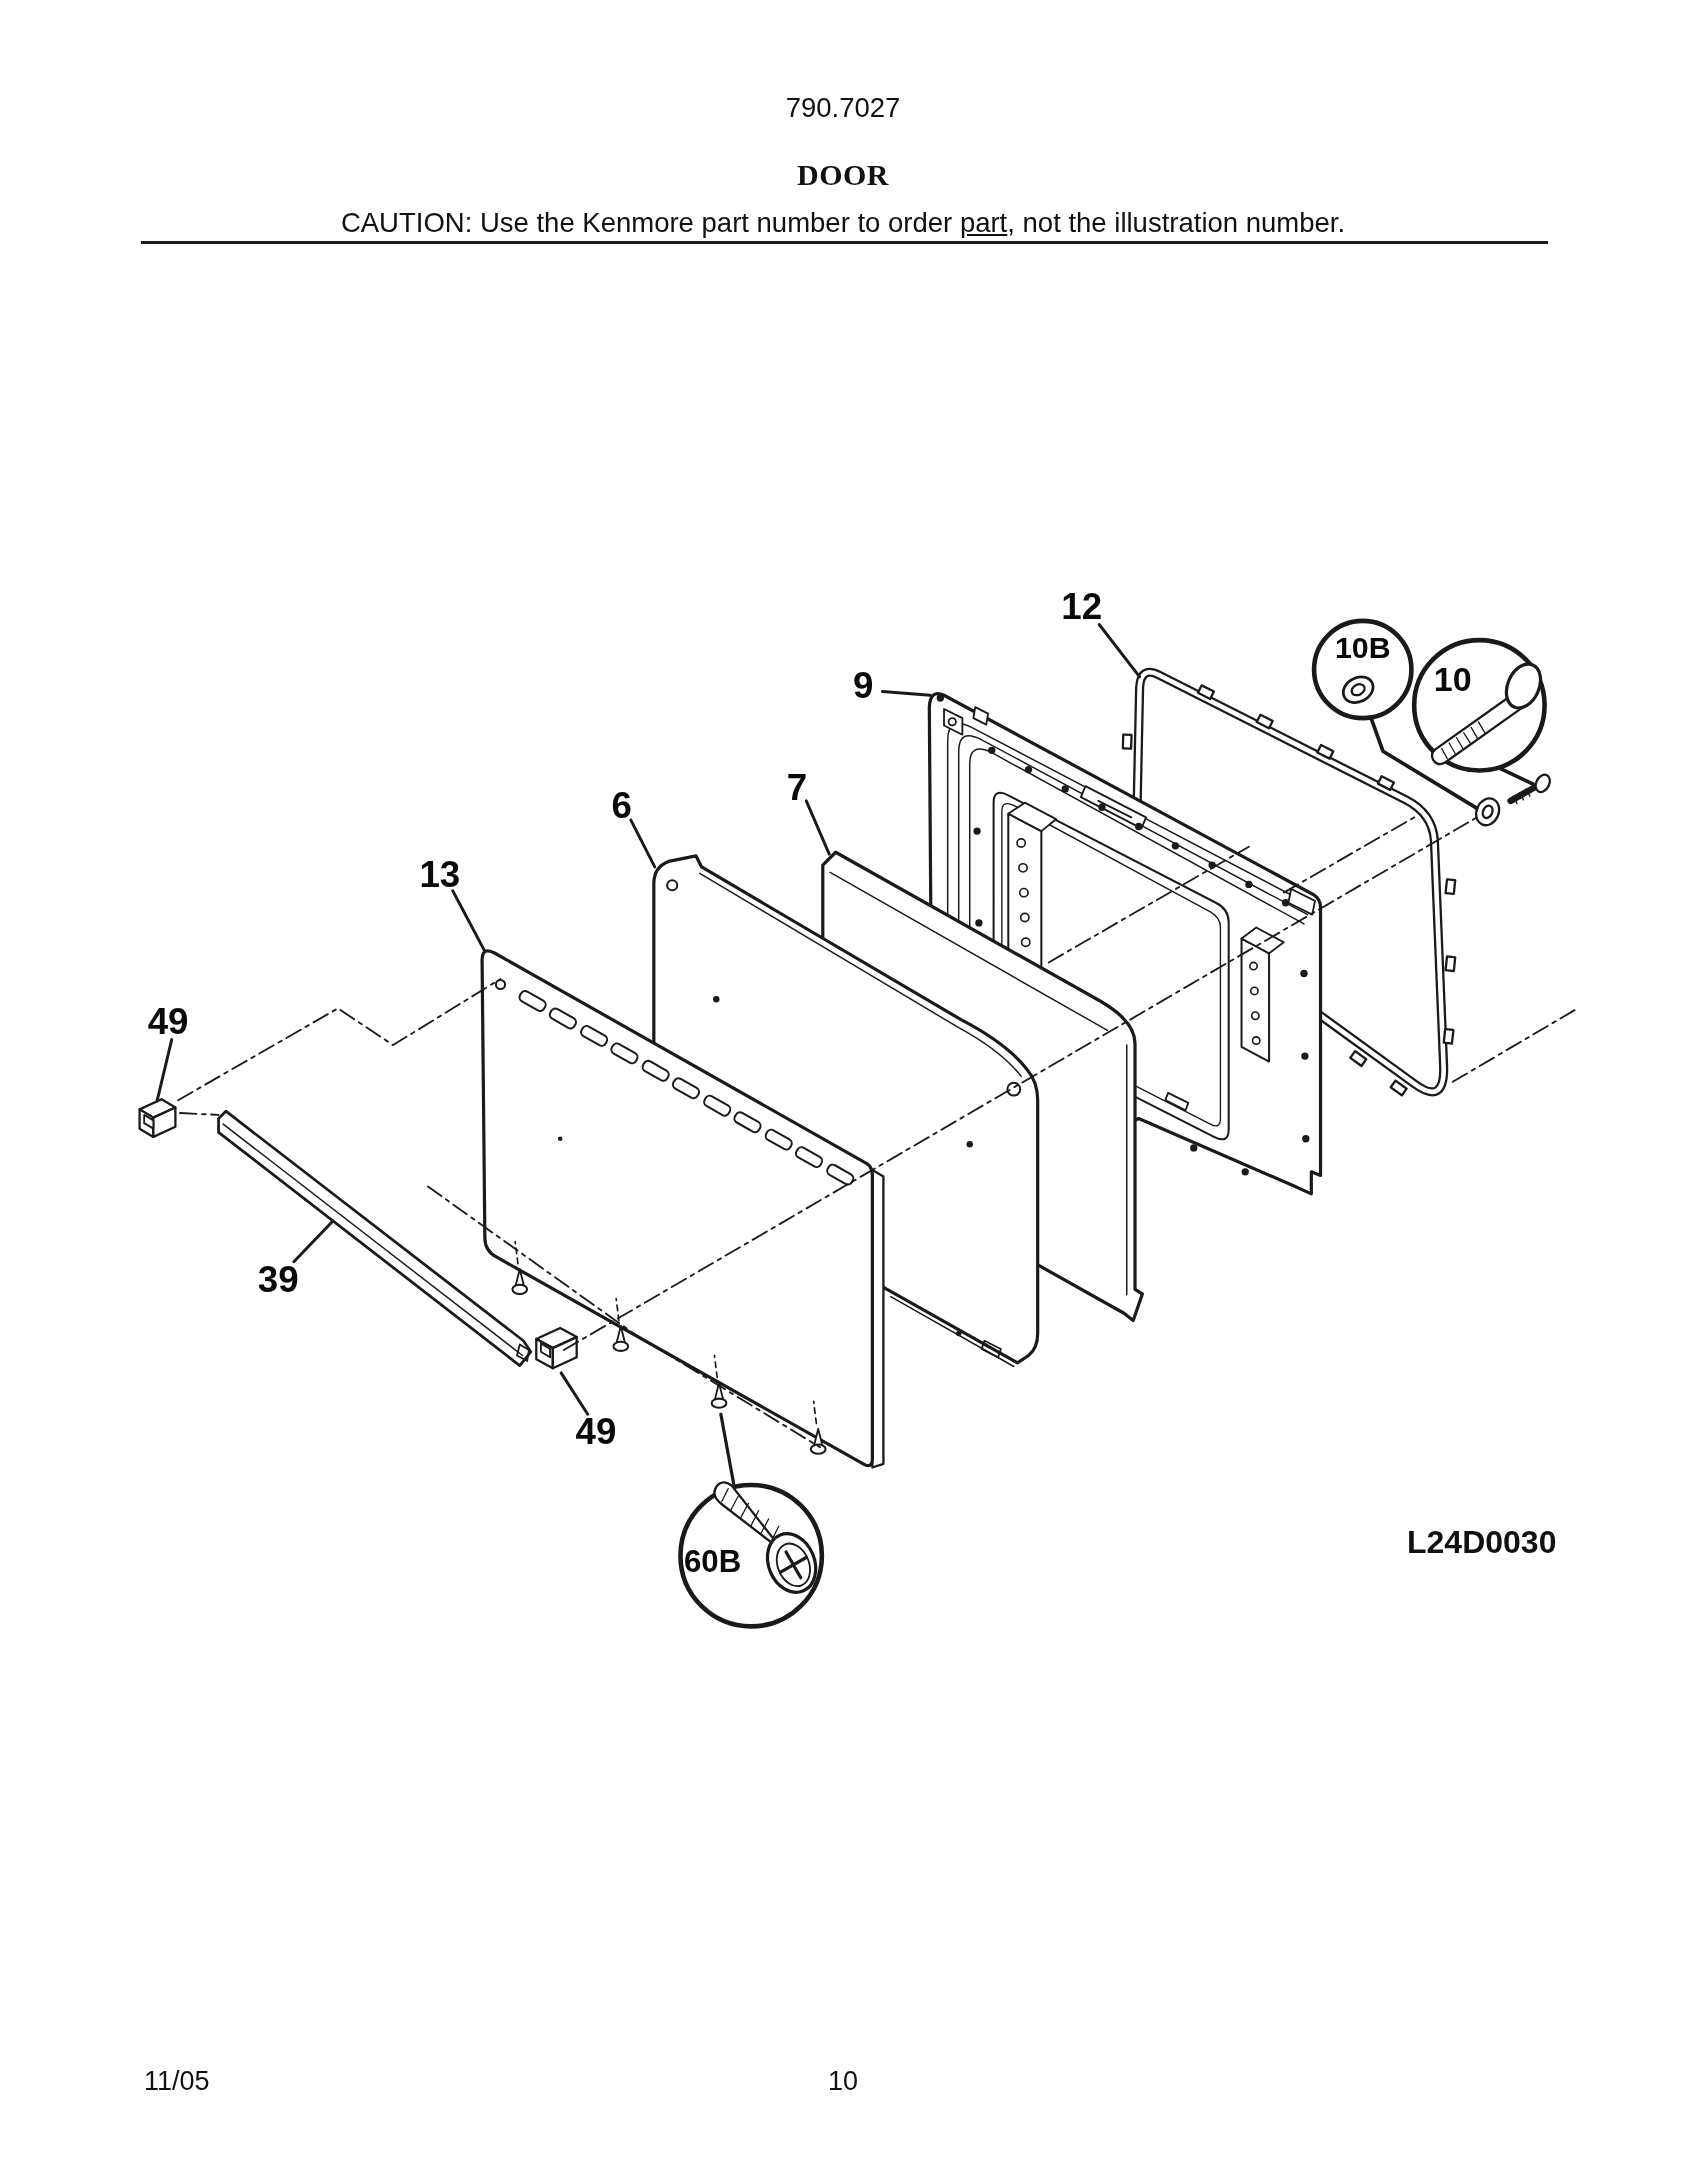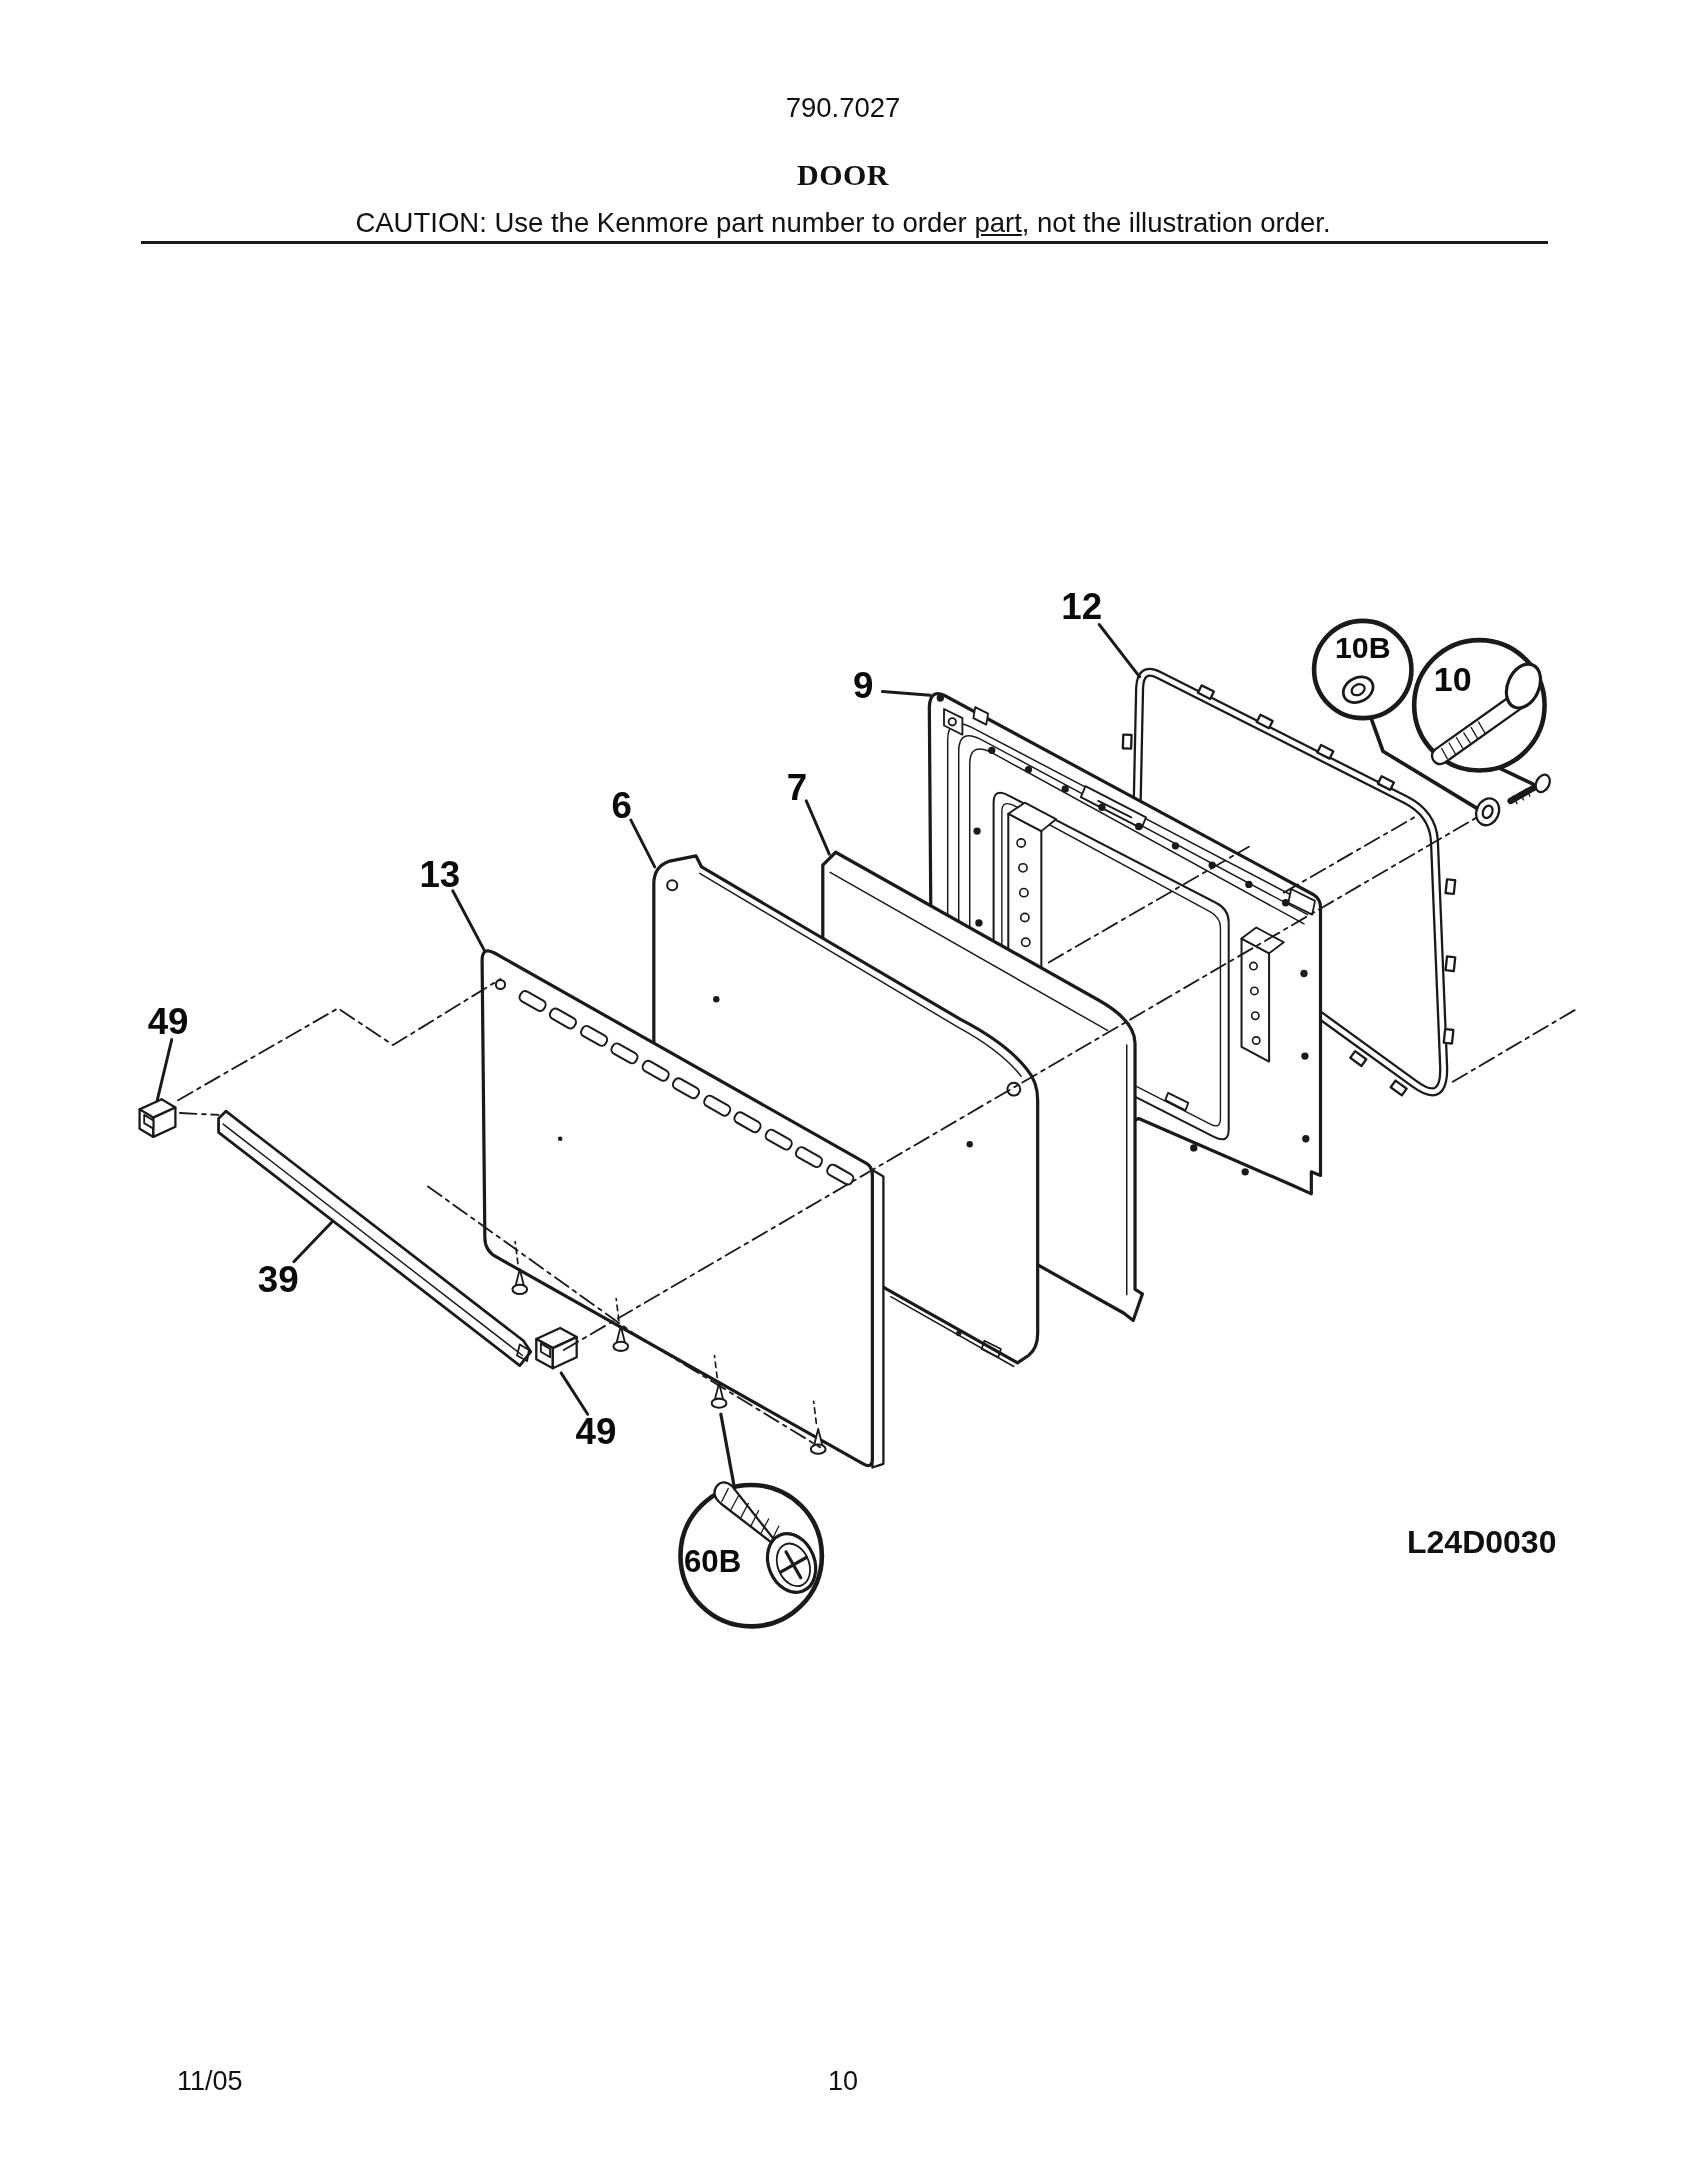--- a/index.html
+++ b/index.html
@@ -8,34 +8,34 @@
     font-family:"Liberation Sans","DejaVu Sans",sans-serif;color:#111;
     margin:0 auto;overflow:hidden;
   }
   .hdr{position:absolute;left:0;right:0;text-align:center;}
   .model{top:92px;font-size:27.5px;}
   .door-title{top:158px;font-size:30px;font-weight:bold;letter-spacing:0.5px;font-family:Liberation Serif, serif;}
   .caution{top:207px;font-size:27.5px;}
   .caution .ul{text-decoration:underline;margin-top:43px;}
   .rule{position:absolute;left:141px;right:138px;top:241px;height:2.8px;background:#1a1a1a;}
   .diagram-id{position:absolute;left:1407px;top:1524px;font-size:32px;font-weight:bold;}
-  .footer-date{position:absolute;left:144px;top:2066px;font-size:27px;margin-left:33px;}
+  .footer-date{position:absolute;left:144px;top:2066px;font-size:27px;}
   .footer-page{position:absolute;left:0;right:0;top:2066px;text-align:center;font-size:27px;}
   svg{position:absolute;left:0;top:0;}
   svg *{vector-effect:none;}
   text.callout{font-family:"Liberation Sans","DejaVu Sans",sans-serif;font-weight:bold;fill:#0a0a0a;}
 </style>
 </head>
 <body>
 
 <div class="page">
 
   <div class="hdr model">790.7027</div>
   <div class="hdr door-title">DOOR</div>
-  <div class="hdr caution"><span>CAUTION: Use the Kenmore part number to order </span><span class="ul">part</span><span>, not the illustration order.</span></div>
+  <div class="hdr caution"><span>CAUTION: Use the Kenmore part number to order </span><span class="ul">part</span><span>, not the illustration number.</span></div>
   <div class="rule"></div>
 
   <svg width="1686" height="2182" viewBox="0 0 1836 2376" fill="none" stroke-linecap="round" stroke-linejoin="round">
 
     <g>
       <path d="M1438 1106 L1540 1180 Q1574 1205 1572 1160 L1562 915 Q1560 886 1531 871 L1262 735 Q1242 725 1241 749 L1237 938" stroke="#1a1a1a" stroke-width="10"></path>
       <path d="M1438 1106 L1540 1180 Q1574 1205 1572 1160 L1562 915 Q1560 886 1531 871 L1262 735 Q1242 725 1241 749 L1237 938" stroke="#ffffff" stroke-width="5"></path>
       <g stroke="#1a1a1a" stroke-width="2.5" fill="#ffffff">
         <rect x="1306" y="749" width="15" height="9" transform="rotate(27 1313 753)"></rect>
         <rect x="1370" y="781" width="15" height="9" transform="rotate(27 1377 785)"></rect>

